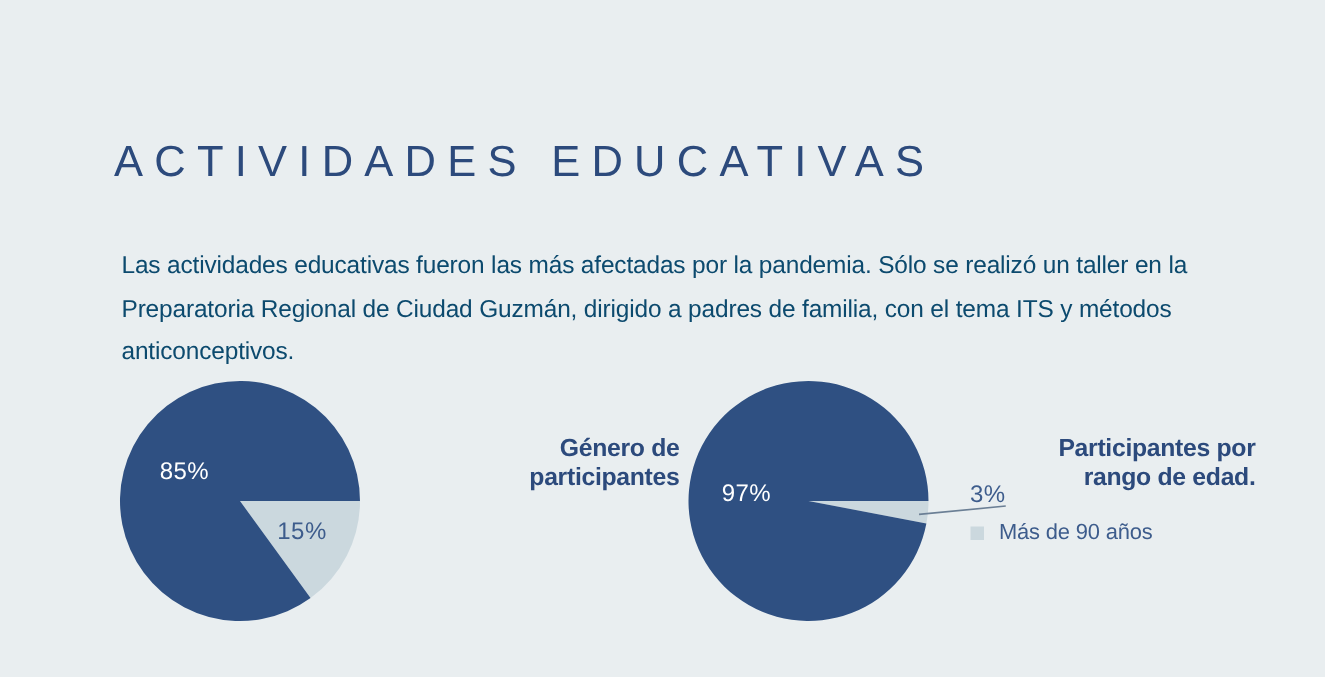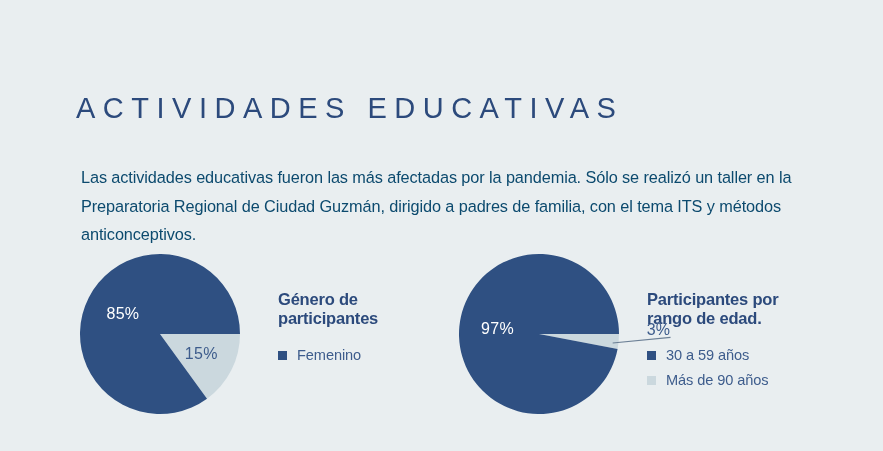--- a/index.html
+++ b/index.html
@@ -82,20 +82,21 @@
   .leader {
     stroke: #6b7f95;
     stroke-width: 1.1;
     fill: none;
   }
 
   
   .legend {
     position: absolute;
     top: 38px;
+    text-align: right;
   }
   #legend-0 { left: 200px; width: 175px; }
   #legend-1 { left: 190px; width: 190px; }
 
   .legend-title {
     font-size: 16.5px;
     line-height: 19px;
     font-weight: bold;
     color: #2c4a7c;
     letter-spacing: -0.2px;
@@ -138,24 +139,20 @@
           </g>
         <g>
             <text text-anchor="middle" dominant-baseline="middle" class="slice-label" x="44.93412859376389" y="63.11399521083487">85%</text>
             <text text-anchor="middle" dominant-baseline="middle" class="slice-label dark" x="123.34270272234028" y="103.06515918791497">15%</text>
           </g>
       </svg>
     </div>
     <div class="legend" id="legend-0">
       <div class="legend-title">Género de
 participantes</div>
-      <div class="legend-row">
-        <span class="legend-swatch" style="background: rgb(47, 80, 130);"></span>
-        <span class="legend-label">Femenino</span>
-      </div>
     </div>
   </div>
 
   <div class="chart-block" id="chart-block-1">
     <div class="pie-wrap">
       <svg class="pie-svg" viewBox="0 0 164 164">
         <g>
             <path d="M 82 82 L 162 82 A 80 80 0 0 1 160.5829800582951 96.99050516685797 Z" fill="#cbd8de"></path>
             <path d="M 82 82 L 160.5829800582951 96.99050516685797 A 80 80 0 1 1 162 81.99999999999999 Z" fill="#2f5082"></path>
           </g>
@@ -163,23 +160,19 @@
             <text text-anchor="middle" dominant-baseline="middle" class="slice-label" x="40.58462227251187" y="78.0850941659498">97%</text>
             <path class="leader" d="M 155.6715853806279 90.96401518557006 L 213.5118161063388 85.35191446503657"></path>
             <text text-anchor="middle" dominant-baseline="middle" class="slice-label outside" x="201.5118161063388" y="78.35191446503657">3%</text>
           </g>
       </svg>
     </div>
     <div class="legend" id="legend-1">
       <div class="legend-title">Participantes por
 rango de edad.</div>
       <div class="legend-row">
-        <span class="legend-swatch" style="background: rgb(47, 80, 130);"></span>
-        <span class="legend-label">30 a 59 años</span>
-      </div>
-      <div class="legend-row">
         <span class="legend-swatch" style="background: rgb(203, 216, 222);"></span>
         <span class="legend-label">Más de 90 años</span>
       </div>
     </div>
   </div>
 
 </div>
 
 </body></html>

